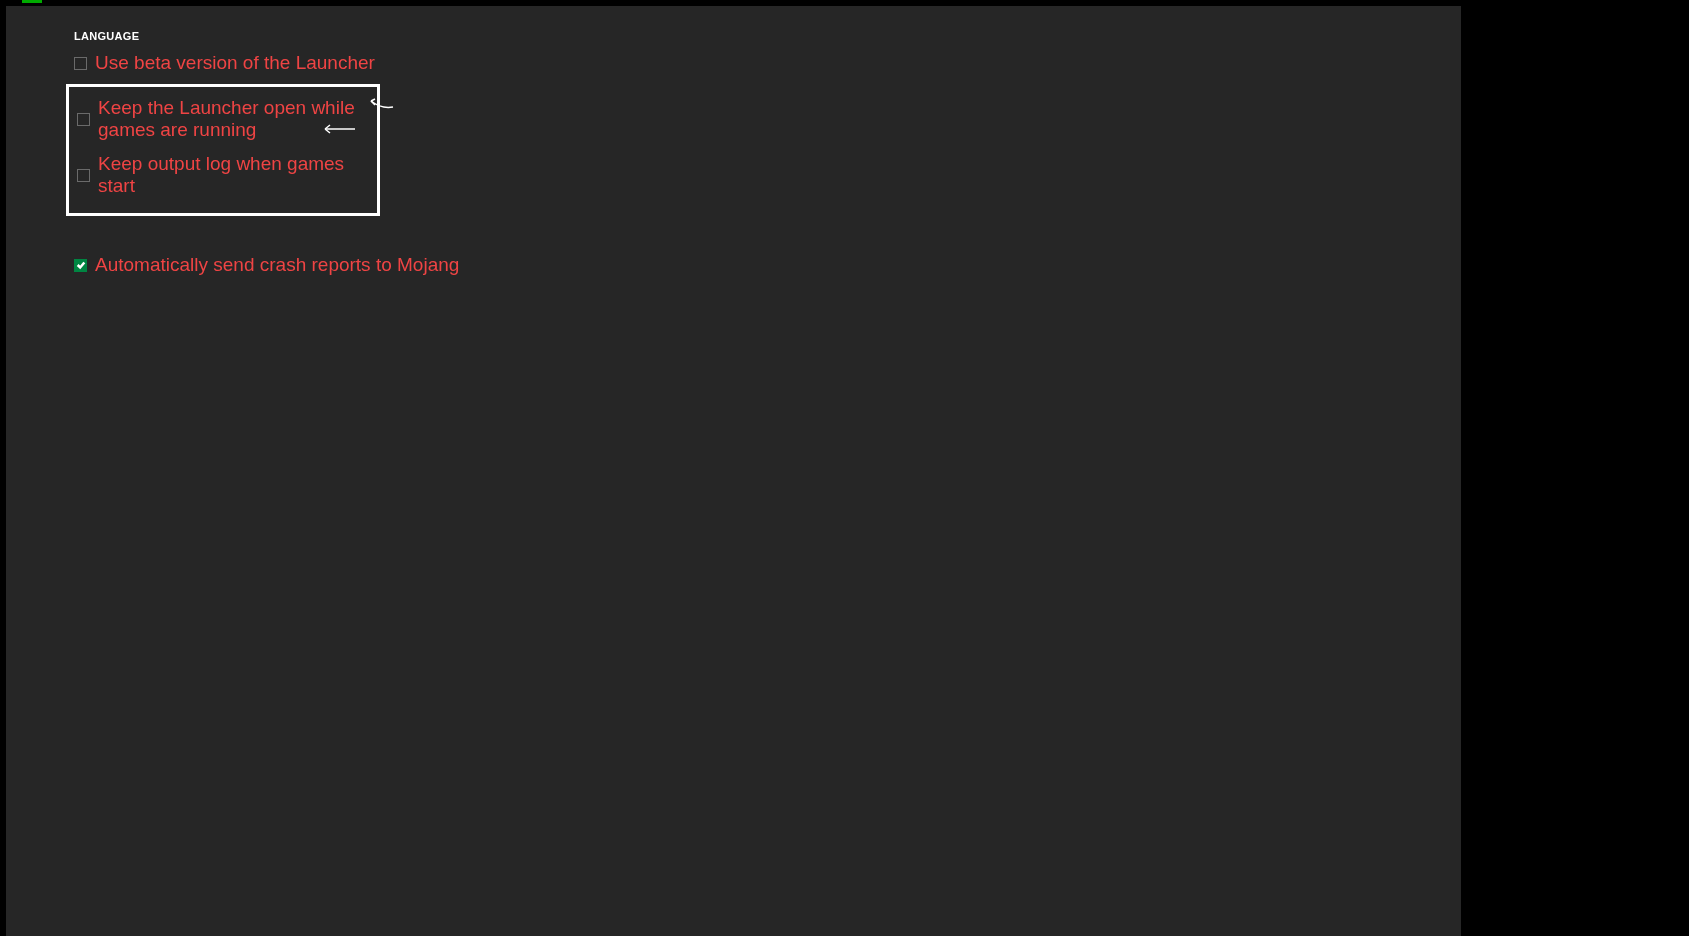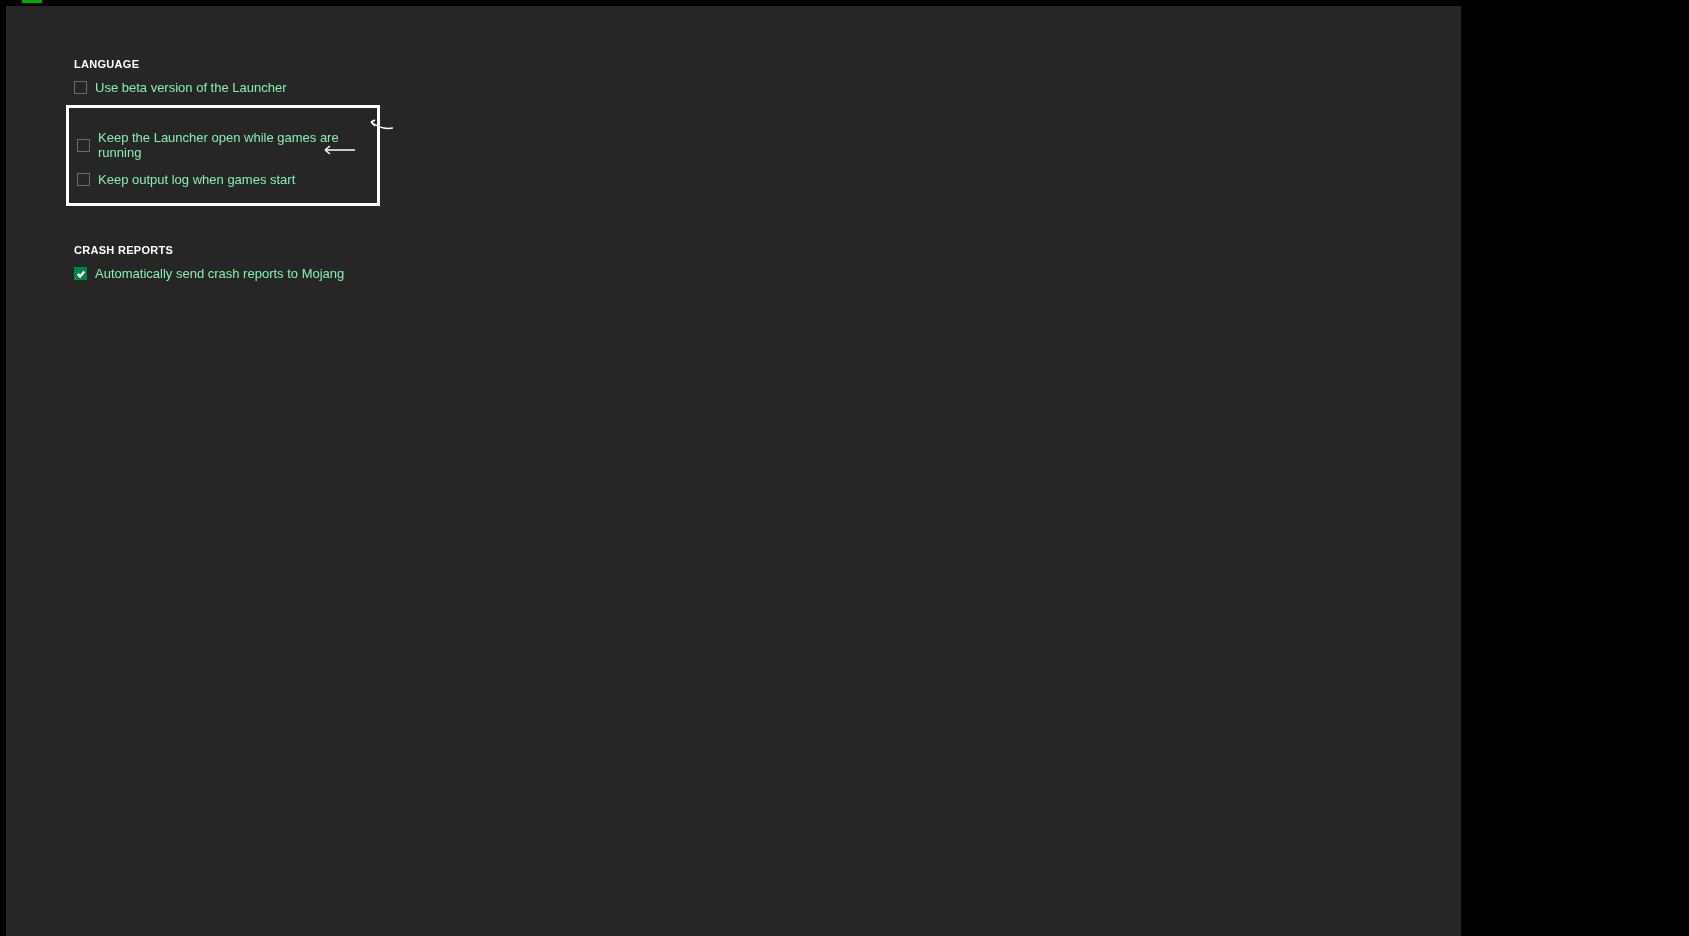--- a/index.html
+++ b/index.html
@@ -23,21 +23,21 @@
       height: 3px;
       background: #00aa00;
     }
     .content-area {
       position: absolute;
       top: 6px;
       left: 6px;
       right: 228px;
       bottom: 0;
       background: #262626;
-      padding: 52px 68px;
+      padding: 24px 68px;
     }
     .section-heading {
       font-size: 11px;
       font-weight: 700;
       letter-spacing: 0.3px;
       color: #fff;
       margin-bottom: 10px;
     }
     .dropdown-wrap {
       width: 290px;
@@ -86,37 +86,36 @@
       border-color: #008542;
     }
     .checkbox-box.checked svg {
       width: 10px;
       height: 10px;
       stroke: #fff;
       stroke-width: 3;
       fill: none;
     }
     .checkbox-label {
-      font-size: 13px;
-      color: #86efac;
+      font-size: 19px;
+      color: #ef4444;
     }
     .launcher-settings-block {
       margin-bottom: 38px;
     }
     .highlight-box {
       position: relative;
       border: 3px solid #fff;
       padding: 10px 8px 4px 4px;
       margin-left: -8px;
       margin-top: 2px;
       width: 314px;
     }
     .highlight-box .checkbox-row {
       margin-left: 4px;
-      margin-top: 12px;
     }
     .arrow-annot {
       position: absolute;
       pointer-events: none;
     }
     .arrow1 {
       top: 6px;
       right: -18px;
     }
     .arrow2 {
@@ -168,21 +167,20 @@
       <span class="arrow-annot arrow2">
         <svg class="arrow-svg" width="36" height="12" viewBox="0 0 36 12">
           <path d="M34,6 L4,6"></path>
           <path d="M4,6 L9,2 M4,6 L9,10"></path>
         </svg>
       </span>
     </div>
   </div>
 
   <div>
-    <div class="section-heading">CRASH REPORTS</div>
     <div class="checkbox-row">
       <span class="checkbox-box checked">
         <svg viewBox="0 0 12 12">
             <polyline points="2,6 5,9 10,3"></polyline>
           </svg>
       </span>
       <span class="checkbox-label">Automatically send crash reports to Mojang</span>
     </div>
   </div>
 

